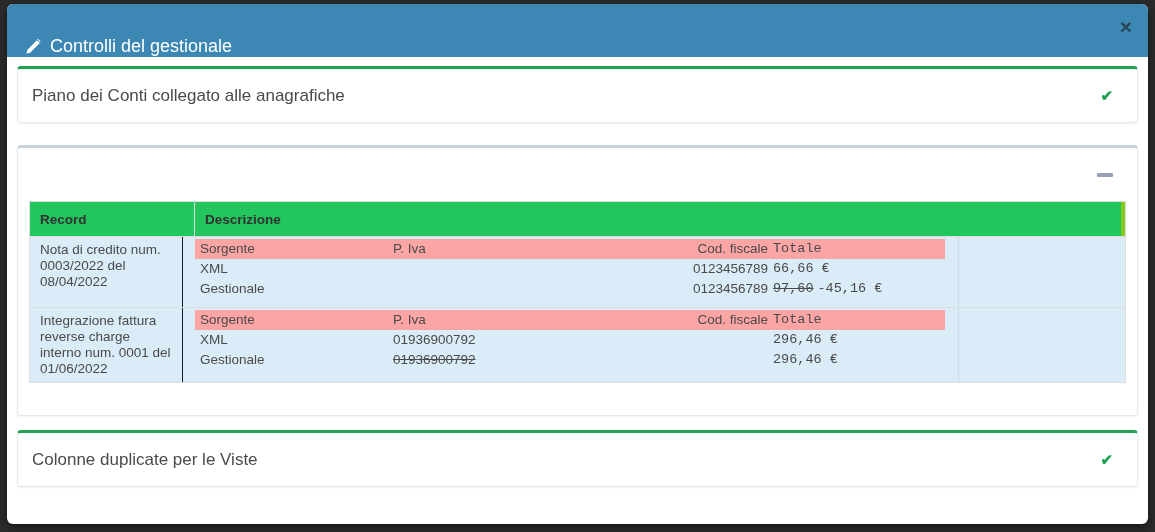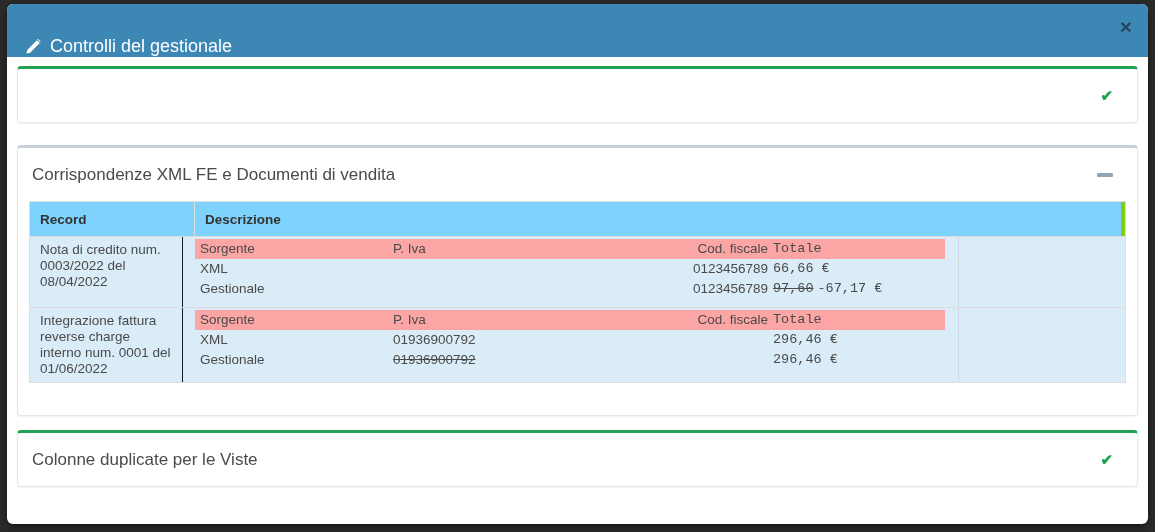--- a/index.html
+++ b/index.html
@@ -53,21 +53,21 @@
   .collapse-minus { margin-left:auto; width:16px; height:4px; background:#96a3b5; border-radius:1px; }
 
   .gap1 { height:22px; }
   .gap2 { height:14px; }
 
   .dtable {
     margin:0 11px 32px 11px;
     border:1px solid #ddd;
     font-size:13.5px;
   }
-  .thead { display:flex; background:#7dd3fc; color:#333; font-weight:700; }
+  .thead { display:flex; background:#22c55e; color:#333; font-weight:700; }
   .thead > div { padding:10px 10px 9px 10px; }
   .th-record { width:165px; border-right:1px solid #ddd; }
   .th-descr  { flex:1; border-right:4px solid #84cc16; }
   .th-opz    { width:167px; text-align:center; }
 
   .trow { display:flex; background:#daecf7; border-top:1px solid #ddd; }
   .cell-record {
     width:153px; padding:5px 10px; color:#4a4a4a;
     line-height:16px; border-right:1px solid #0f172a;
   }
@@ -99,29 +99,29 @@
       </span>
       <span>Controlli del gestionale</span>
     </div>
     <button class="close-btn">×</button>
   </div>
 
   <div class="modal-body">
 
     <div class="panel ok">
       <div class="panel-heading">
+        <span class="panel-title">Piano dei Conti collegato alle anagrafiche</span>
         <span class="status-check">✔</span>
       </div>
     </div>
 
     <div class="gap1"></div>
 
     <div class="panel open">
       <div class="panel-heading">
-        <span class="panel-title">Corrispondenze XML FE e Documenti di vendita</span>
         <span class="collapse-minus"></span>
       </div>
 
       <div class="dtable">
         <div class="thead">
           <div class="th-record">Record</div>
           <div class="th-descr">Descrizione</div>
         </div>
 
         <div class="trow">
@@ -137,21 +137,21 @@
               <div class="irow">
                 <div class="icell ic-1">XML</div>
                 <div class="icell ic-2"></div>
                 <div class="icell ic-3">0123456789</div>
                 <div class="icell ic-4">66,66 €</div>
               </div>
               <div class="irow">
                 <div class="icell ic-1">Gestionale</div>
                 <div class="icell ic-2"><span class="strike"></span><span></span></div>
                 <div class="icell ic-3">0123456789</div>
-                <div class="icell ic-4"><span class="strike">97,60</span><span>-67,17 €</span></div>
+                <div class="icell ic-4"><span class="strike">97,60</span><span>-45,16 €</span></div>
               </div>
             </div>
           </div>
           <div class="cell-opz"></div>
         </div>
 
         <div class="trow">
           <div class="cell-record">Integrazione fattura reverse charge interno num. 0001 del 01/06/2022</div>
           <div class="cell-descr">
             <div class="itable">

